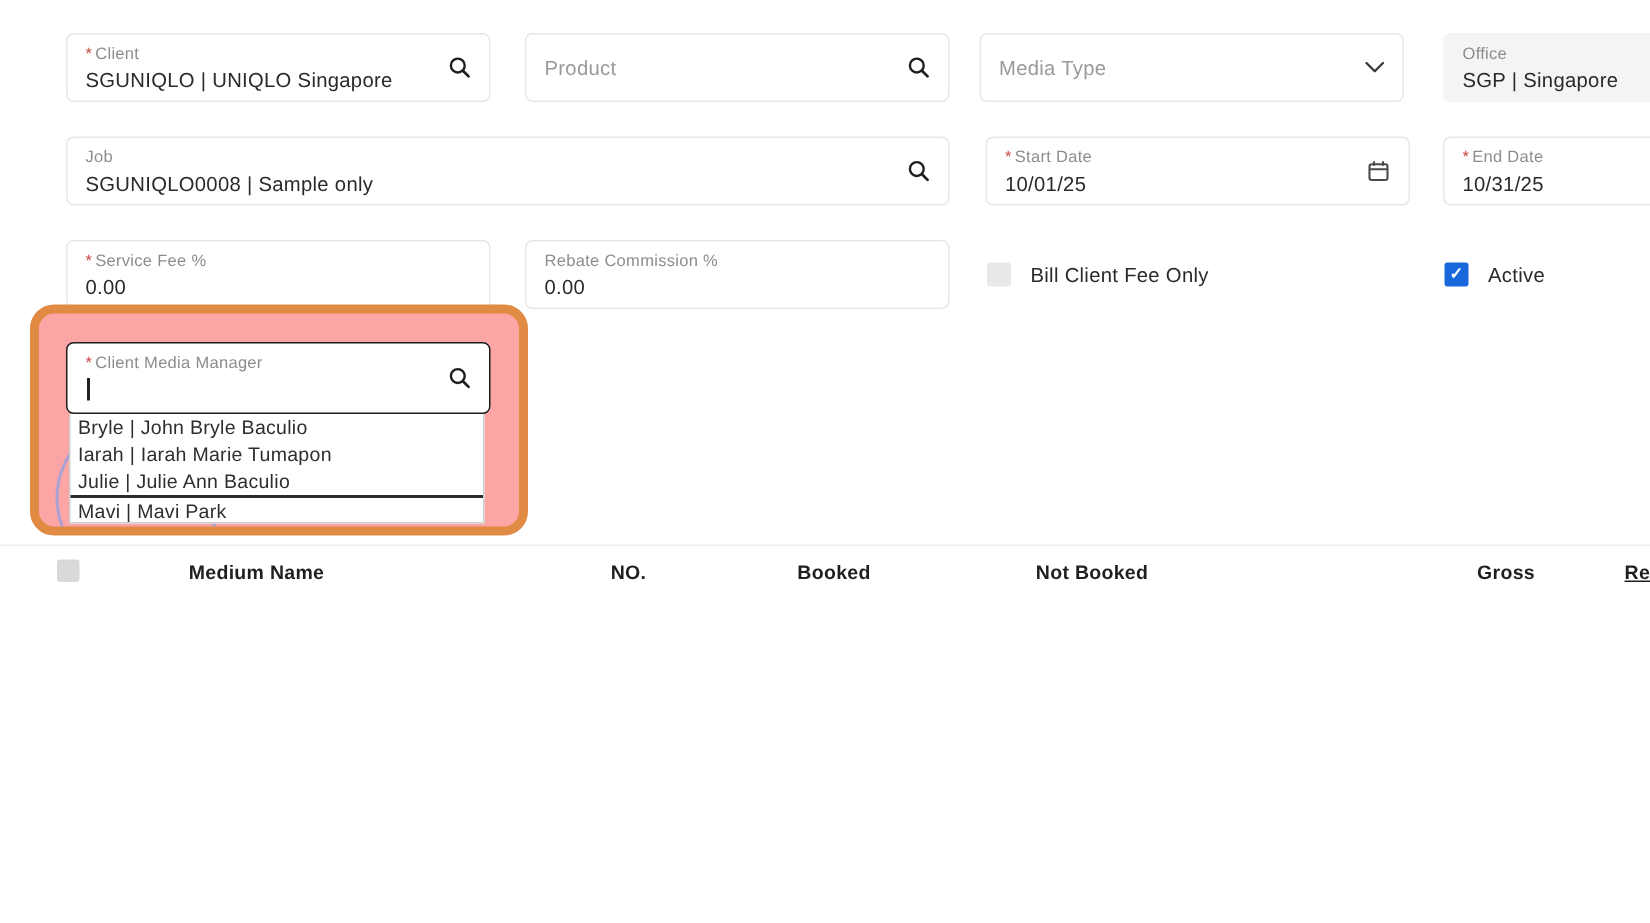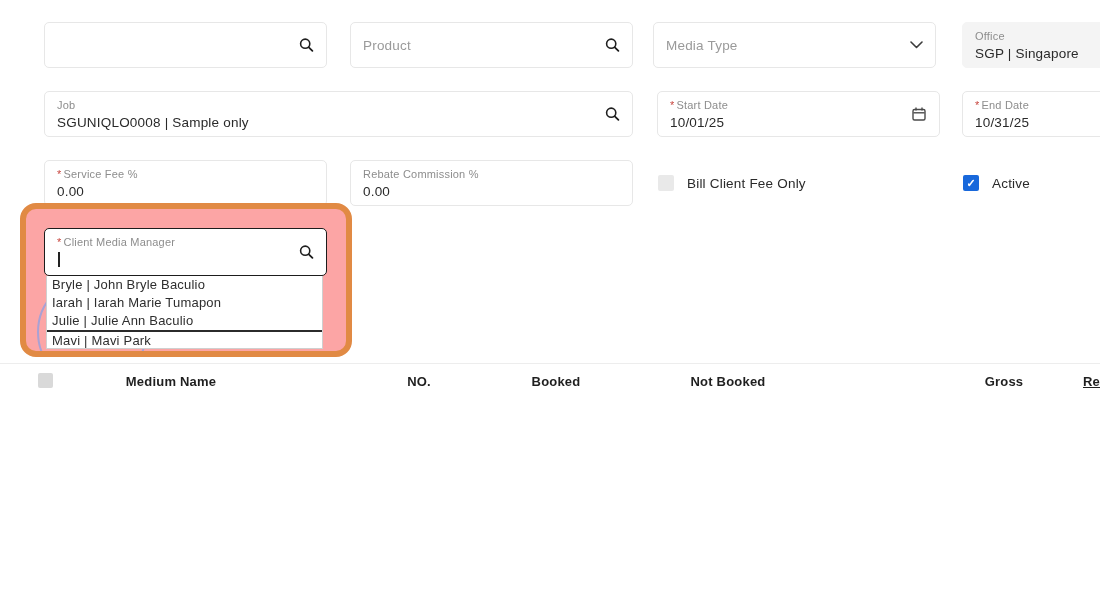--- a/index.html
+++ b/index.html
@@ -59,20 +59,22 @@
   .th-label { position:absolute; top:10px; transform:translateX(-50%); font-size:13px;
               font-weight:bold; color:#1f1f1f; letter-spacing:.2px; white-space:nowrap; }
   .th-label.no-center { transform:none; }
 </style>
 </head>
 <body>
 
 <div class="stage">
 
   <div class="field" style="left:44px; top:22px; width:283px;">
+    <div class="f-label"><span class="req">*</span><span>Client</span></div>
+    <div class="f-value">SGUNIQLO | UNIQLO Singapore</div>
     <span class="f-icon">
       <svg class="ico" width="15" height="15" viewBox="0 0 15 15">
           <circle cx="6.2" cy="6.2" r="4.6" fill="none" stroke="#1f1f1f" stroke-width="1.6"></circle>
           <line x1="9.8" y1="9.8" x2="13.4" y2="13.4" stroke="#1f1f1f" stroke-width="1.8" stroke-linecap="round"></line>
         </svg>
     </span>
   </div>
 
   <div class="field" style="left:350px; top:22px; width:283px;">
     <div class="f-placeholder">Product</div>

